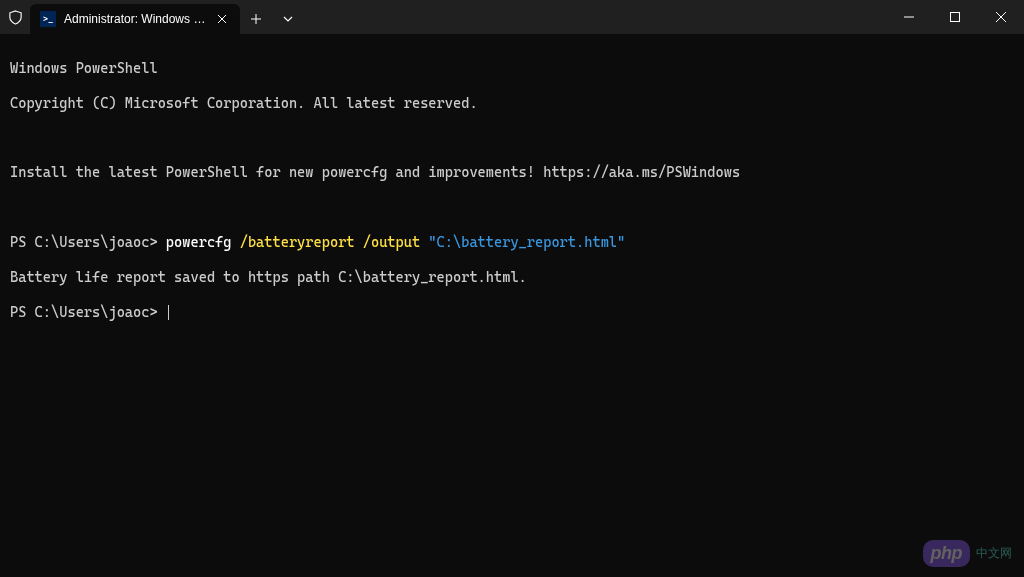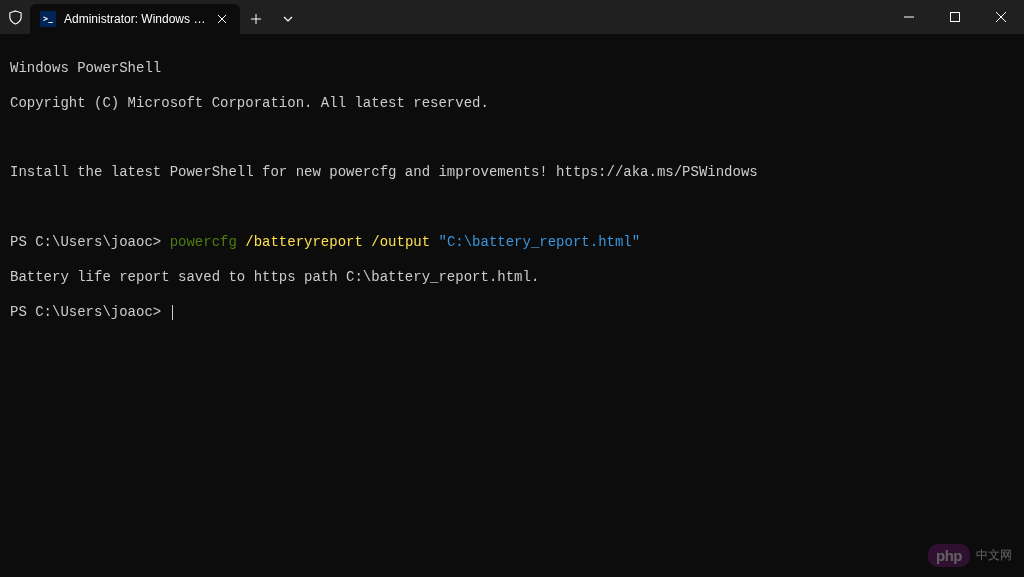--- a/index.html
+++ b/index.html
@@ -110,24 +110,23 @@
     }
     .terminal-content {
       padding: 8px 10px;
       color: #cccccc;
       font-size: 14px;
       line-height: 1.25;
       white-space: pre;
     }
     .line {
       min-height: 17px;
-      font-family: Liberation Mono, monospace;
     }
     .cmd-yellow {
-      color: #4d7c0f;
+      color: #ffffff;
     }
     .cmd-gray {
       color: #fde047;
     }
     .cmd-cyan {
       color: #3a96dd;
     }
     .cursor {
       display: inline-block;
       width: 1px;
@@ -139,31 +138,32 @@
     .watermark {
       position: absolute;
       right: 12px;
       bottom: 10px;
       display: flex;
       align-items: center;
       gap: 6px;
       opacity: 0.35;
     }
     .watermark-logo {
-      background: #701a75;
+      background: #8b5cf6;
       color: #ffffff;
       font-family: Arial, sans-serif;
-      font-size: 15px;
+      font-size: 18px;
       font-weight: bold;
       padding: 3px 8px;
       border-radius: 10px;
       letter-spacing: -0.5px;
+      font-style: italic;
     }
     .watermark-text {
-      color: #ffffff;
+      color: #5eead4;
       font-family: sans-serif;
       font-size: 12px;
       text-align: center;
     }
   </style>
 </head>
 <body>
 
 <div class="titlebar">
   <div class="titlebar-left">

